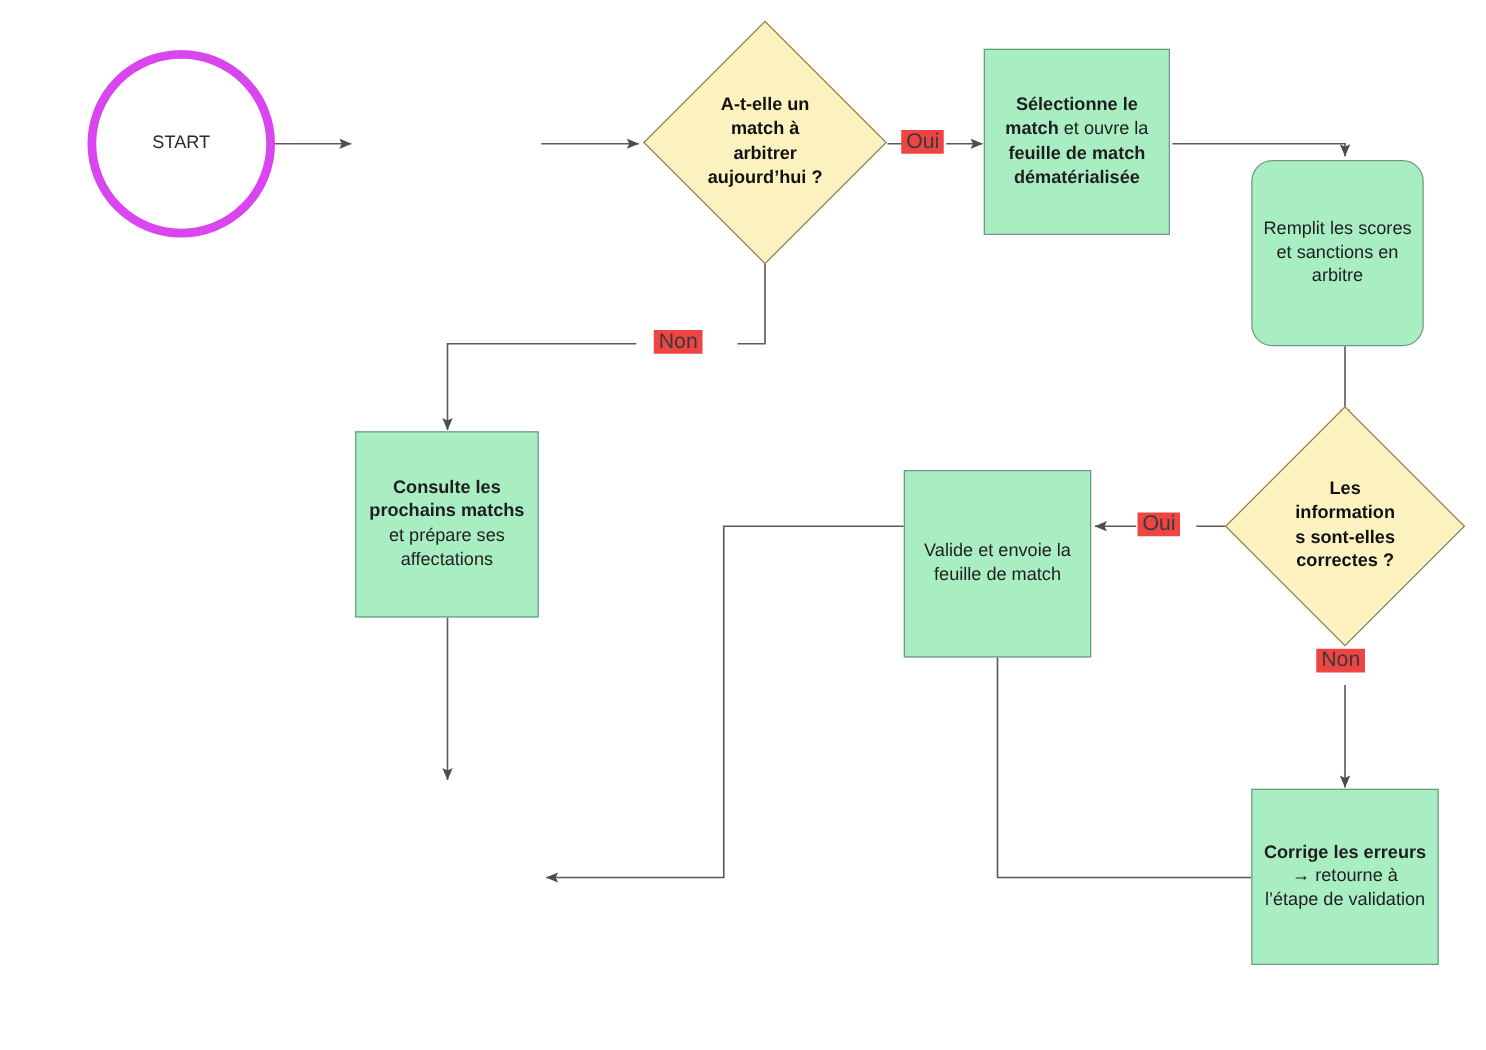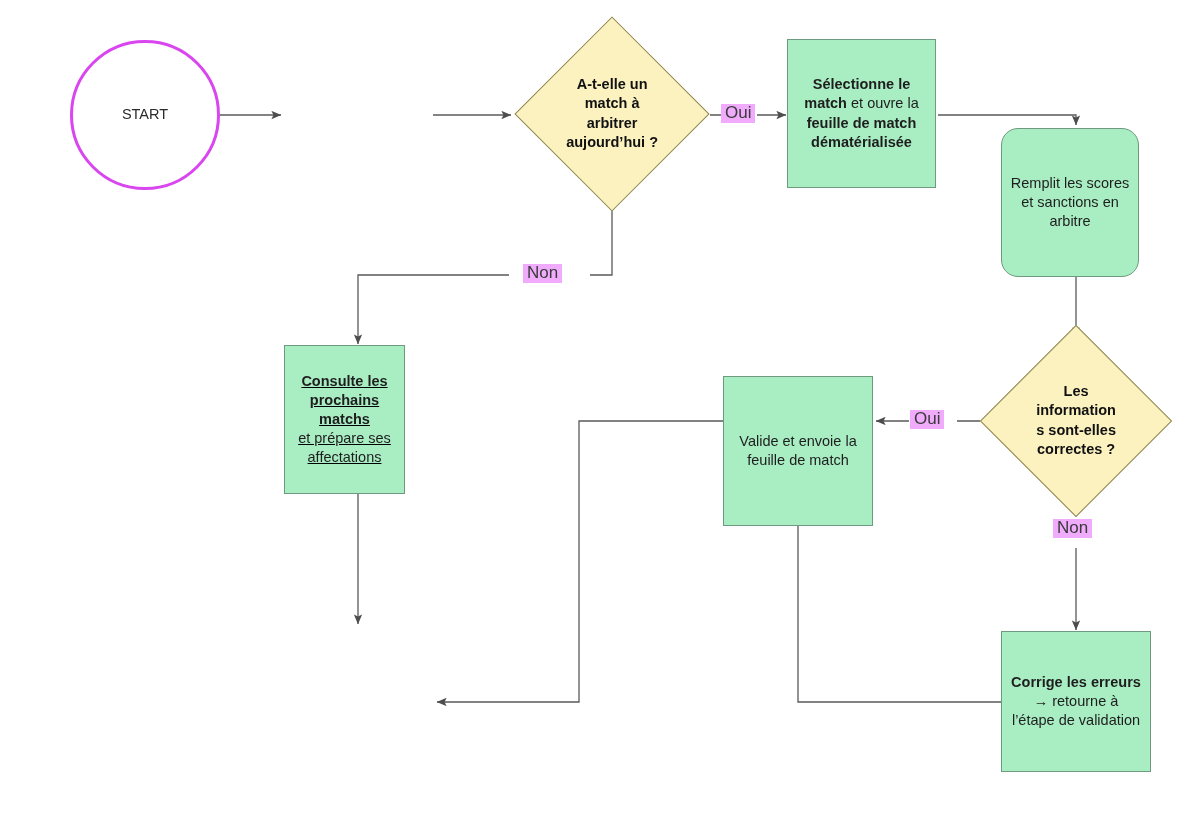--- a/index.html
+++ b/index.html
@@ -40,21 +40,21 @@
   .node .txt {
     display: block;
     width: 100%;
     padding: 0 6px;
     box-sizing: border-box;
     color: #1e1e1e;
     line-height: 1.32;
   }
 
   .terminator {
-    border: 3px solid #d946ef;
+    border: 7px solid #d946ef;
     border-radius: 50%;
     background: #ffffff;
   }
   .terminator .txt {
     font-size: 14.5px;
     color: #2a2a2a;
     line-height: 1.35;
   }
 
   .process {
@@ -82,21 +82,21 @@
     line-height: 1.34;
   }
 
   .bold { font-weight: bold; }
 
   
   .edge-label {
     position: absolute;
     font-size: 17px;
     color: #3a3a3a;
-    background: #f0abfc;
+    background: #ef4444;
     padding: 0 4px;
     white-space: nowrap;
     line-height: 1.1;
   }
 </style>
 </head>
 <body>
 
 <div id="canvas">
 
@@ -184,21 +184,21 @@
   </div>
 
   <div class="node process" style="left:1001px; top:631px; width:150px; height:141px;">
     <span class="txt">
       <span class="bold">Corrige les erreurs</span><br>
       <span>→ retourne à</span><br>
       <span>l’étape de validation</span>
     </span>
   </div>
 
-  <div class="node process" style="left:284px; top:345px; width:121px; height:149px;text-decoration:underline;">
+  <div class="node process" style="left:284px; top:345px; width:147px; height:149px;">
     <span class="txt">
       <span class="bold">Consulte les</span><br>
       <span class="bold">prochains matchs</span><br>
       <span>et prépare ses</span><br>
       <span>affectations</span>
     </span>
   </div>
 
 
   <div class="edge-label" style="left:721px; top:104px;">Oui</div>

